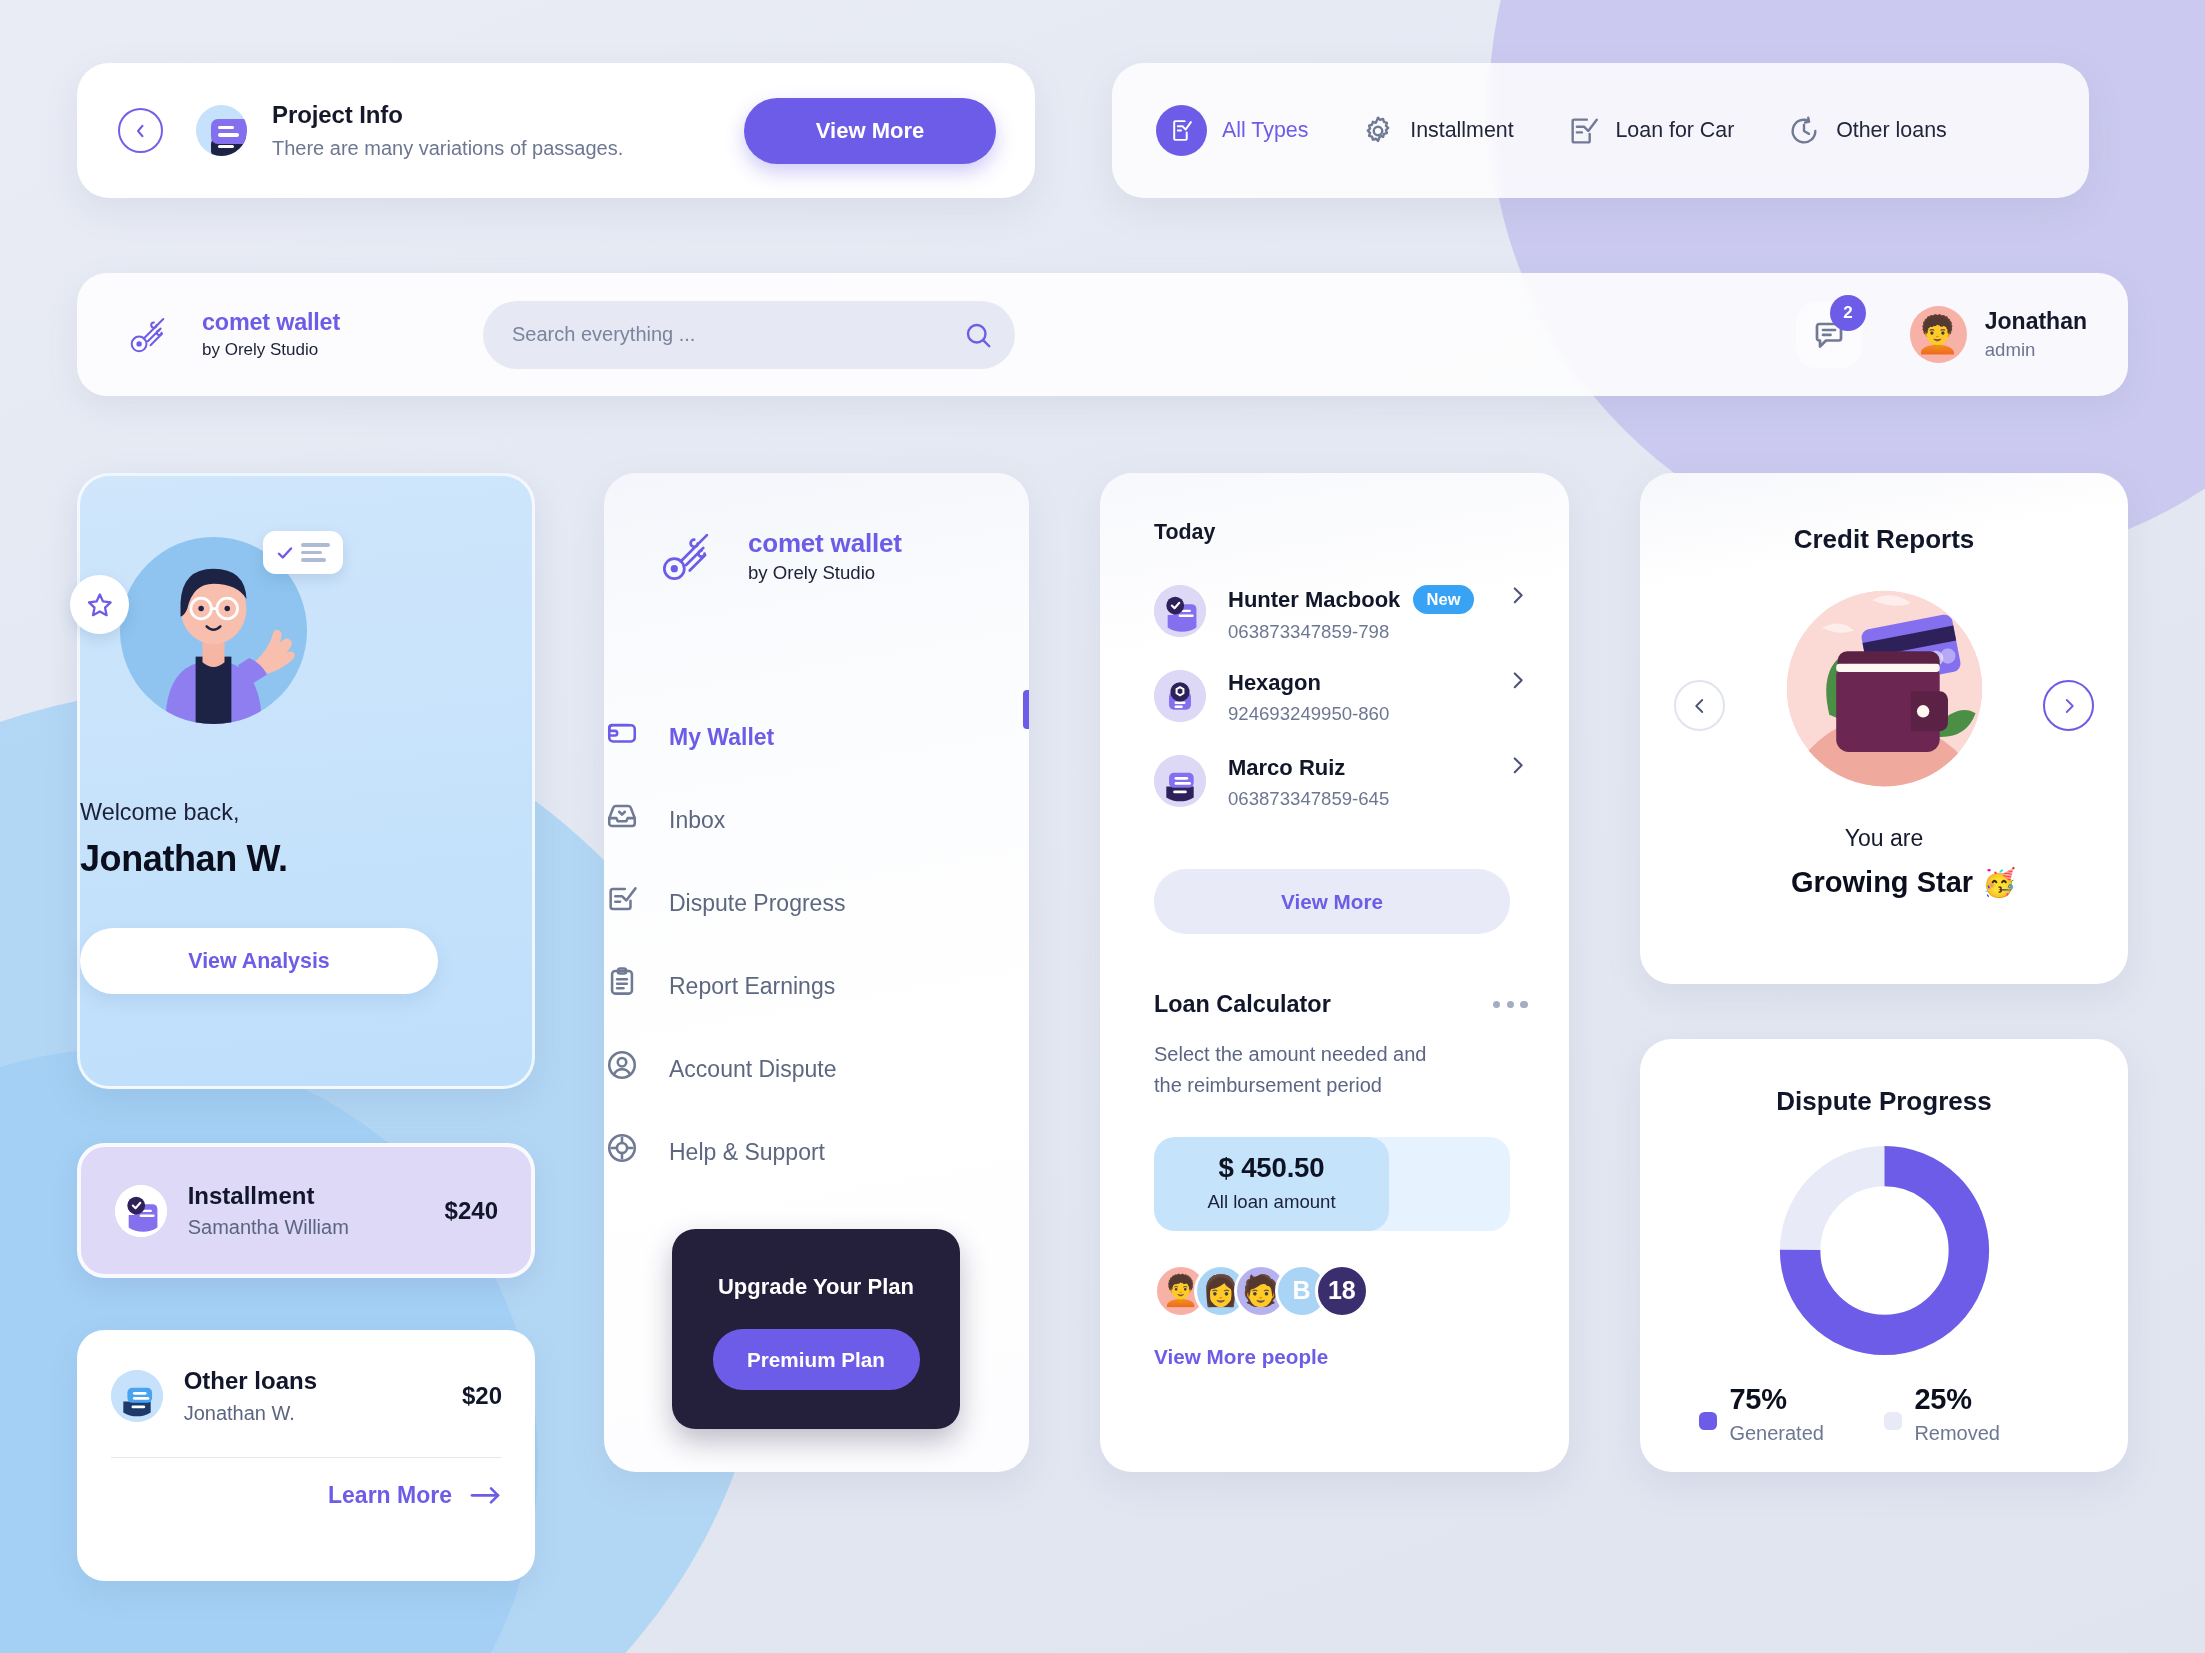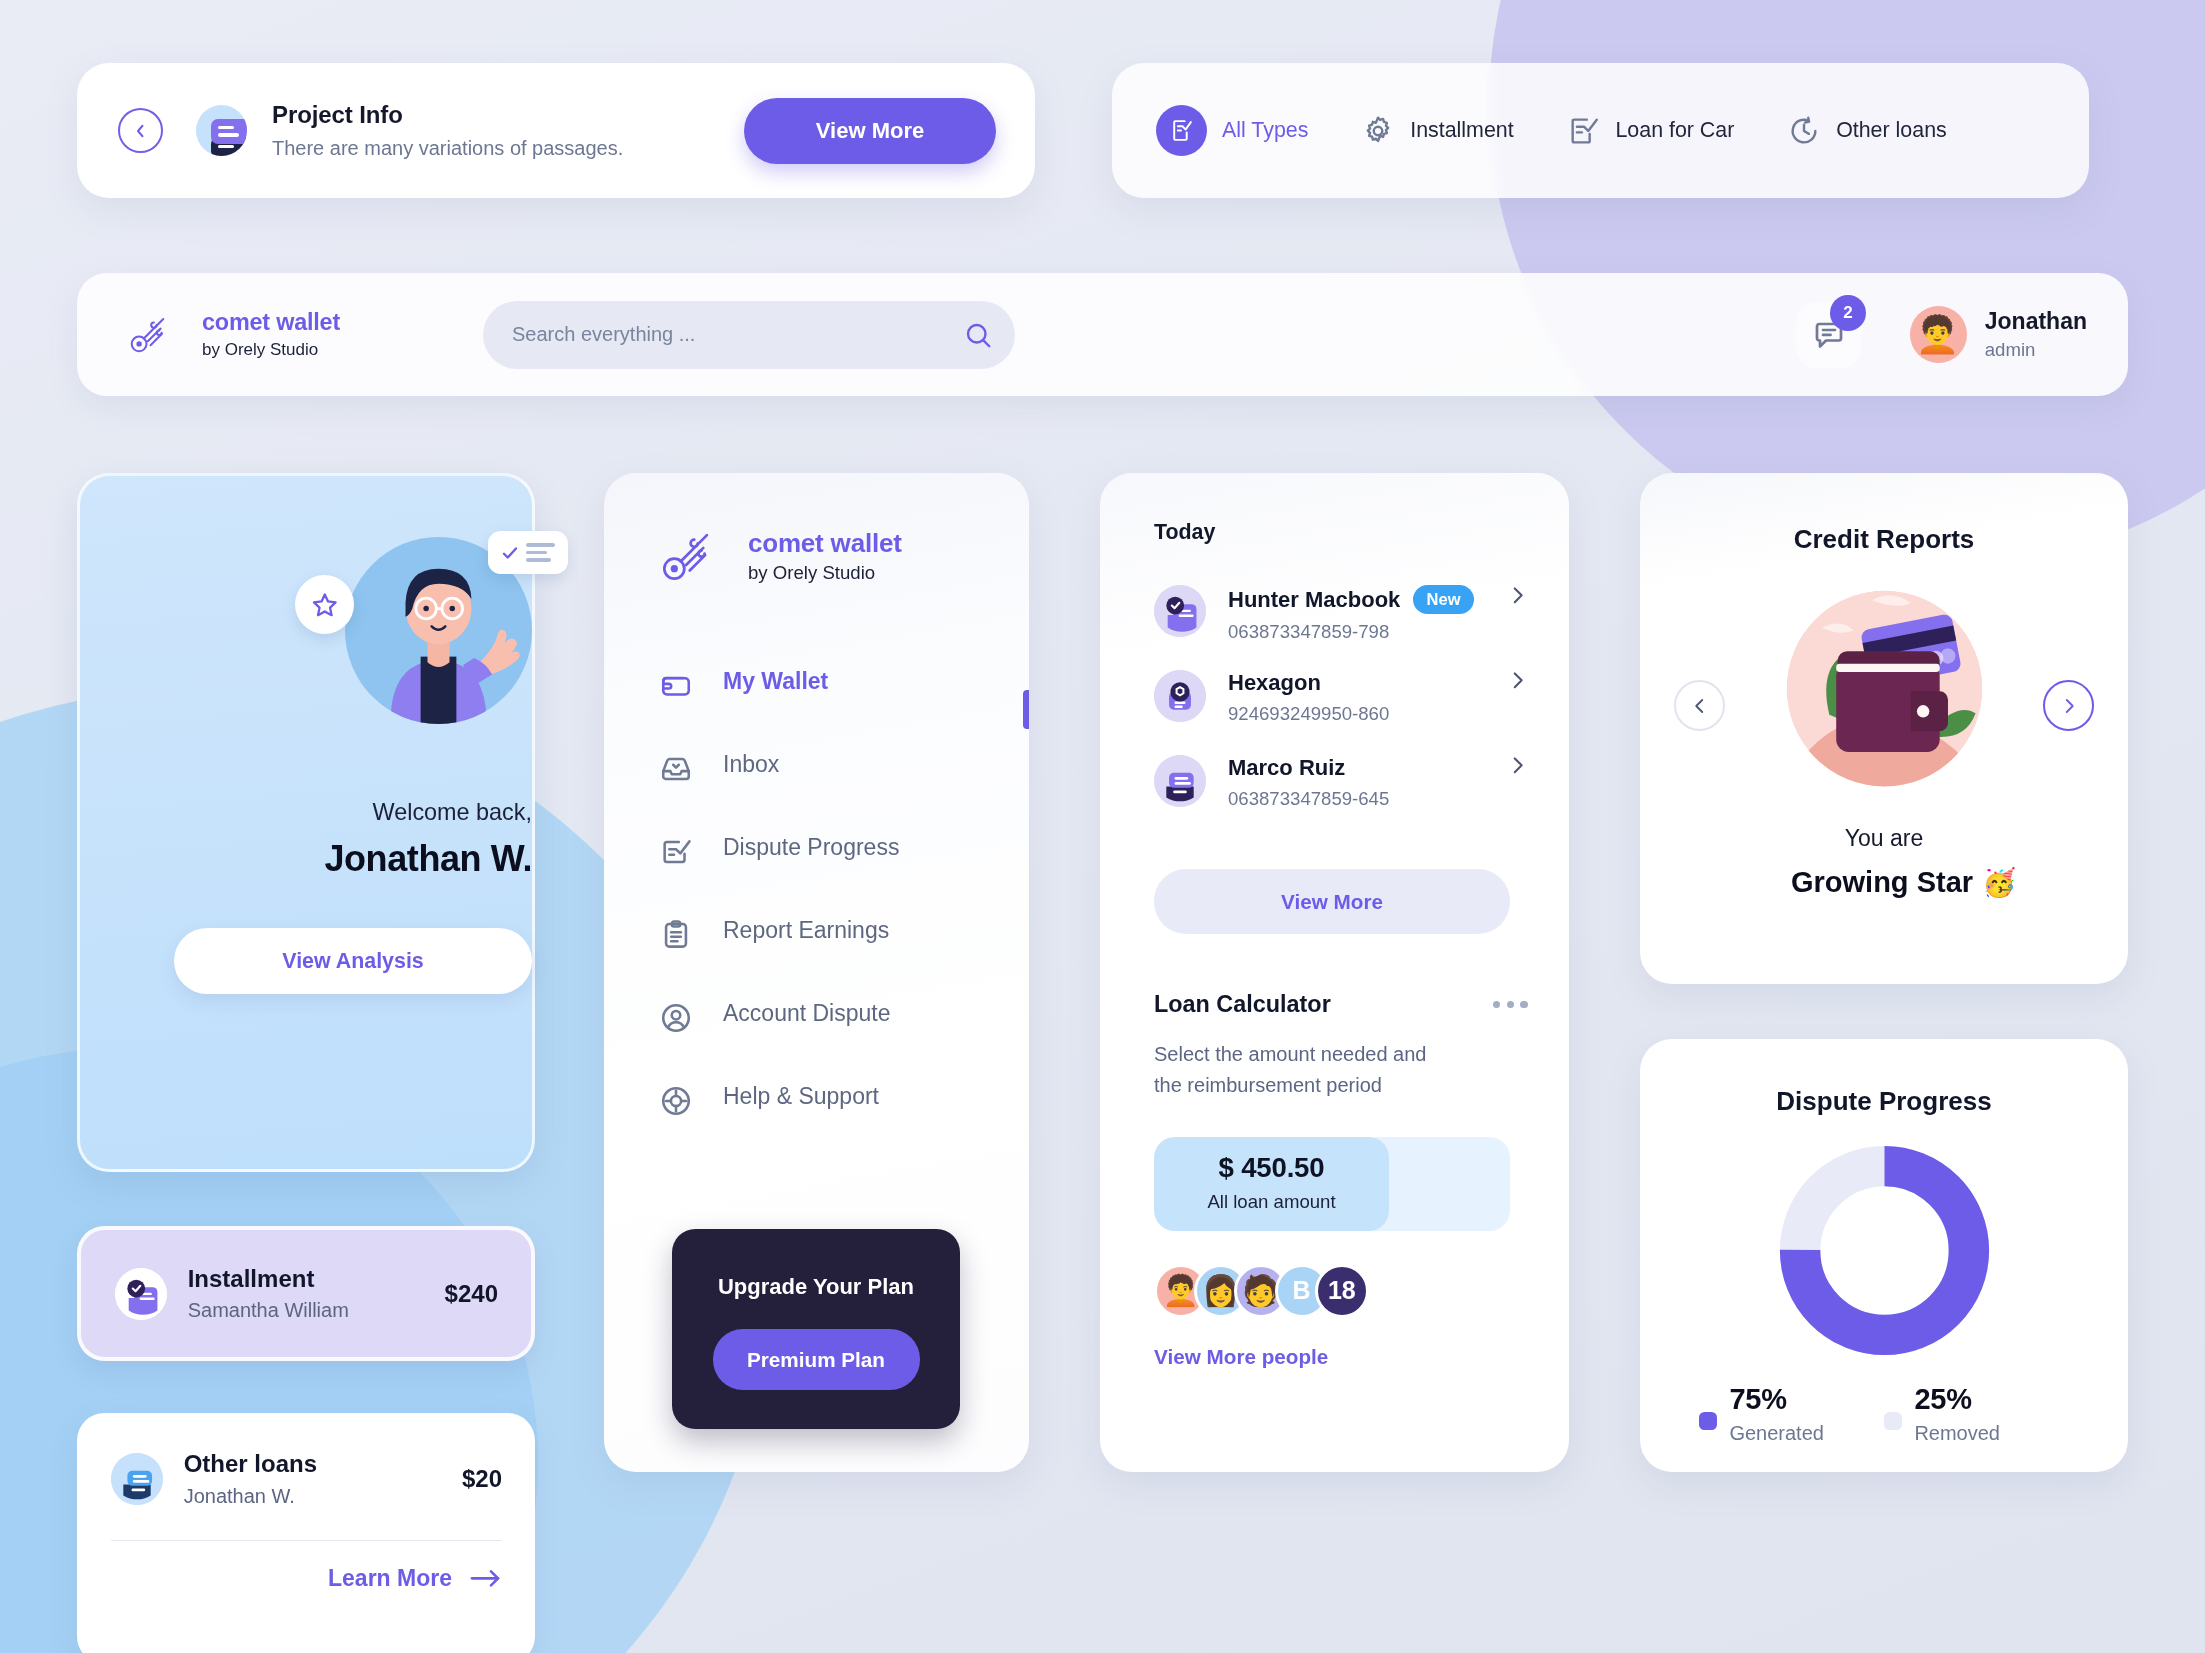--- a/index.html
+++ b/index.html
@@ -179,26 +179,26 @@
   #user-meta { margin-left: 18px; }
   #user-name { font-size: 23px; font-weight: 700; color: #141829; }
   #user-role { font-size: 18.6px; color: #6d7792; margin-top: 4.1px; }
 
   
   #cols { position: absolute; top: 473px; left: 77px; width: 2051px; }
 
   
   #col1 { position: absolute; left: 0; top: 0; width: 458px; }
   #profile-card {
-    width: 458px; height: 699px;
+    width: 458px; height: 616px;
     border-radius: 32px;
     background: linear-gradient(175deg, #cfe6fb 0%, #c6e2fb 55%, #bedffb 100%);
     border: 3.4px solid rgba(255,255,255,.75);
     box-shadow: 0 12.4px 32px rgba(120,145,190,.20);
-    display: flex; flex-direction: column; align-items: flex-end;
+    display: flex; flex-direction: column; align-items: flex-start;
     padding-top: 40px;
   }
   #avatar-illus { position: relative; width: 227px; height: 221px; }
   #avatar-circle {
     position:absolute; left: 40px; top: 20.7px; width: 187px; height: 187px;
     border-radius: 50%; background: #8ec4ef; overflow: hidden;
   }
   #avatar-person { position:absolute; left: 40px; top: 20.7px; width: 187px; height: 187px; }
   #badge-star {
     position: absolute; left: -9.6px; top: 59px;
@@ -270,21 +270,21 @@
     box-shadow: 0 12.4px 34px rgba(120,130,170,.13);
     position: relative; overflow: hidden;
     padding: 54px 0 0 0;
   }
   #nav-brand { display: flex; align-items: center; padding-left: 54px; }
   #nav-brand .comet-logo { width: 58px; height: 58px; }
   #nav-brand .brand-name { font-size: 26px; }
   #nav-brand .brand-by { font-size: 18.6px; }
   #nav-list { margin-top: 83px; }
   .nav-item {
-    height: 83px; display: flex; align-items: flex-start; padding-left: 54px;
+    height: 83px; display: flex; align-items: flex-end; 
     position: relative;
   }
   .nav-item .nav-icon { width: 36px; height: 36px; flex: 0 0 auto; display:flex; align-items:center; justify-content:center; }
   .nav-item .nav-icon svg { width: 34px; height: 34px; }
   .nav-item .nav-label { margin-left: 29px; font-size: 23px; color: #5d6780; }
   .nav-item.active .nav-label { color: #6c5ce7; font-weight: 700; }
   .nav-item.active .nav-indicator {
     position: absolute; right: 0; top: 22px;
     width: 6.2px; height: 39px; border-radius: 4.1px 0 0 4.1px; background: #6c5ce7;
   }

